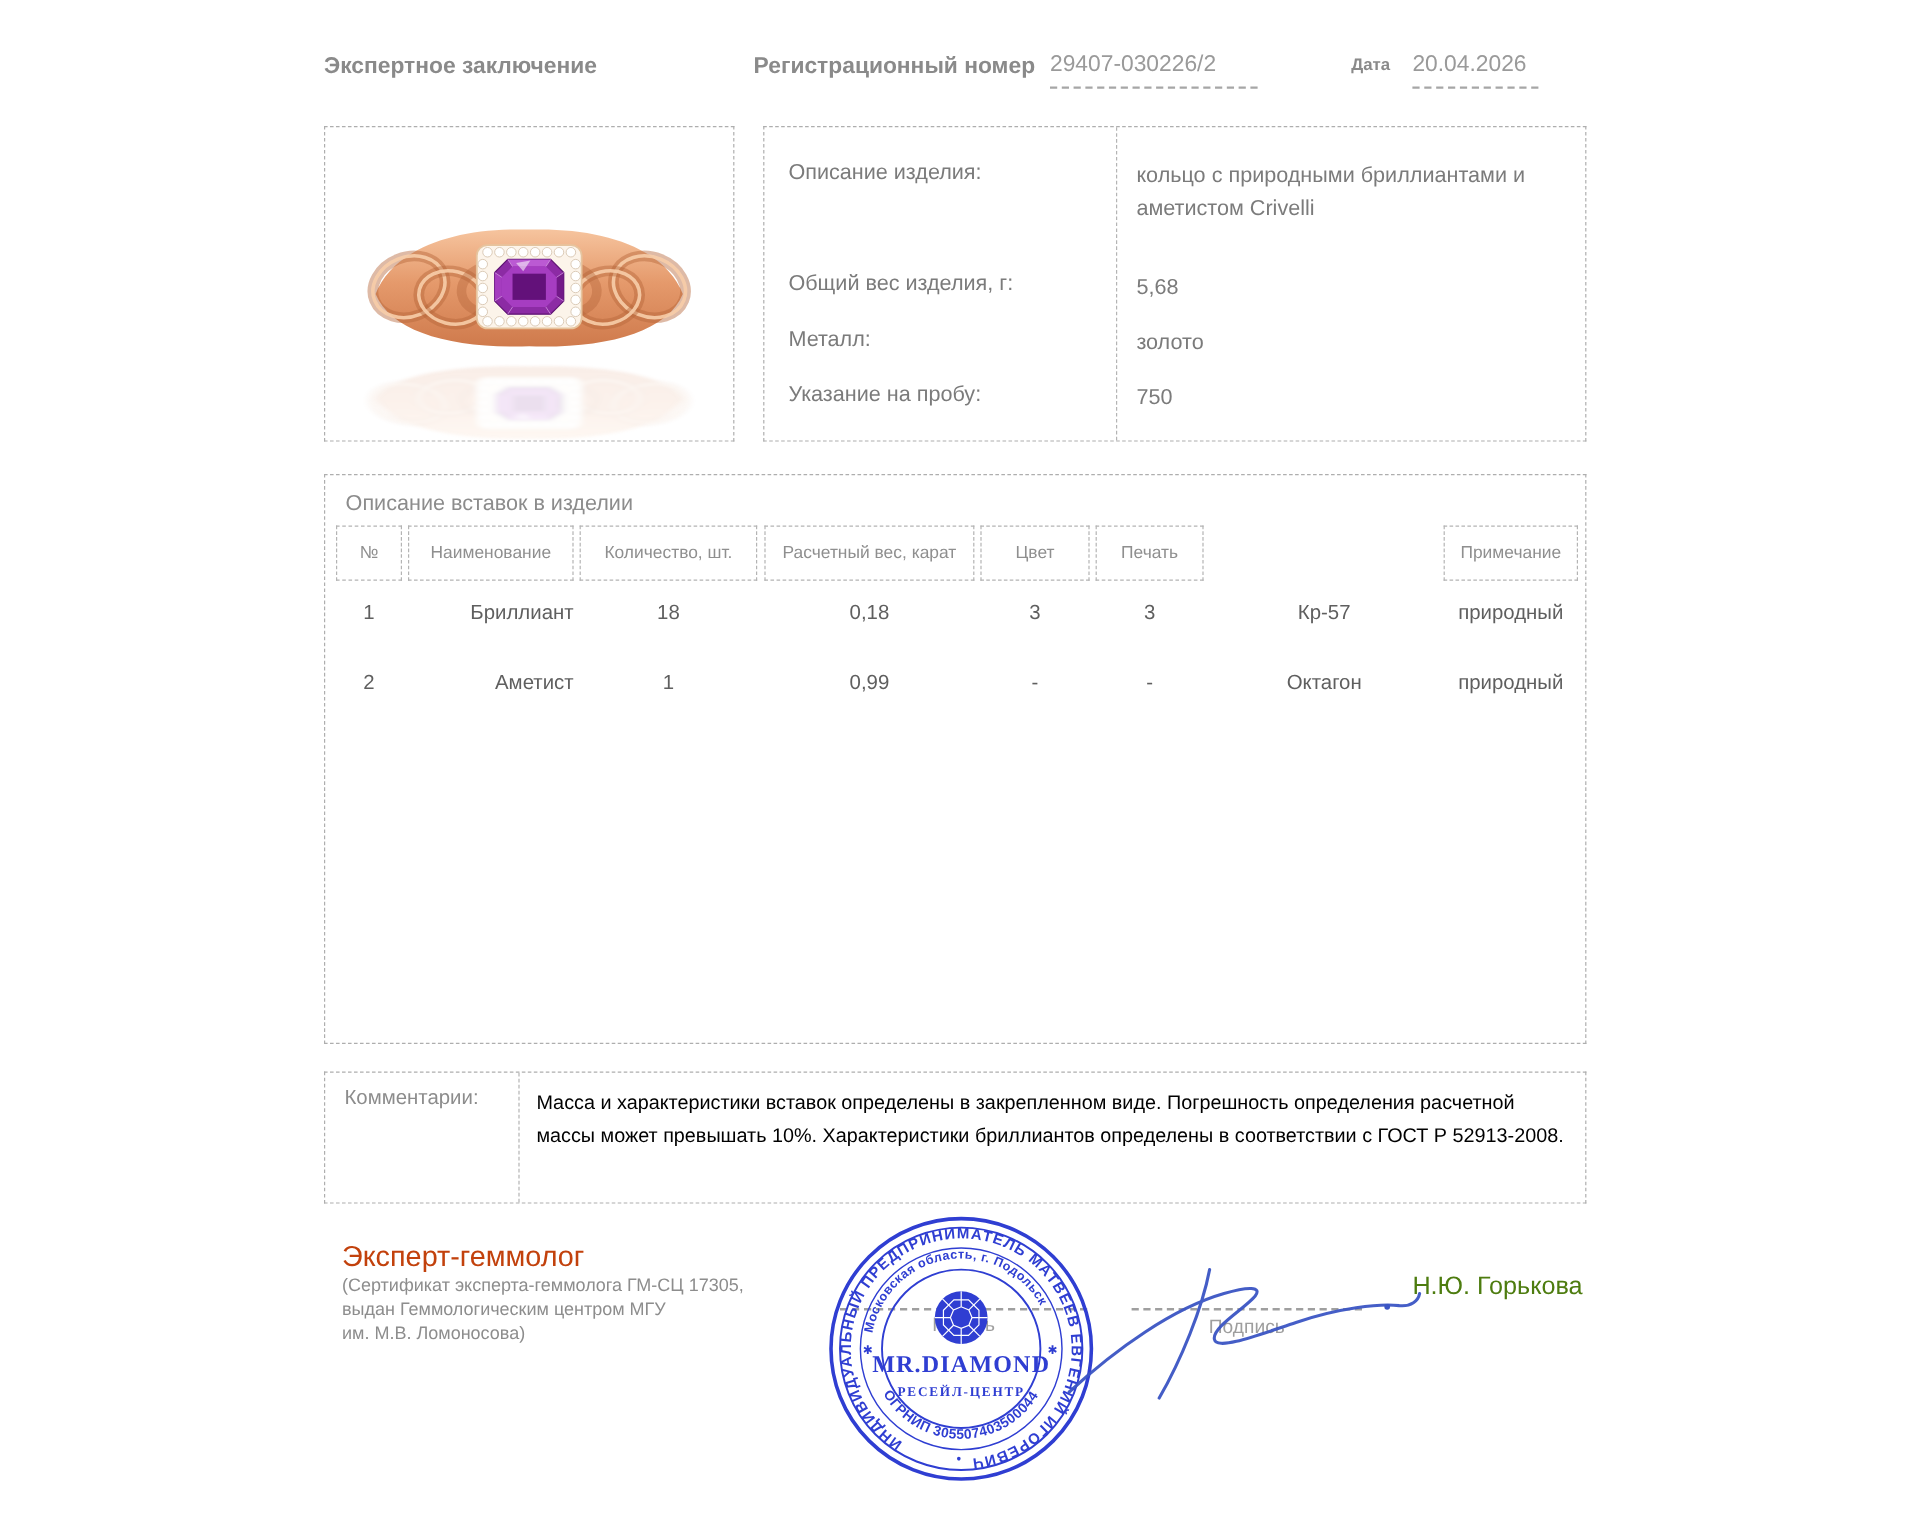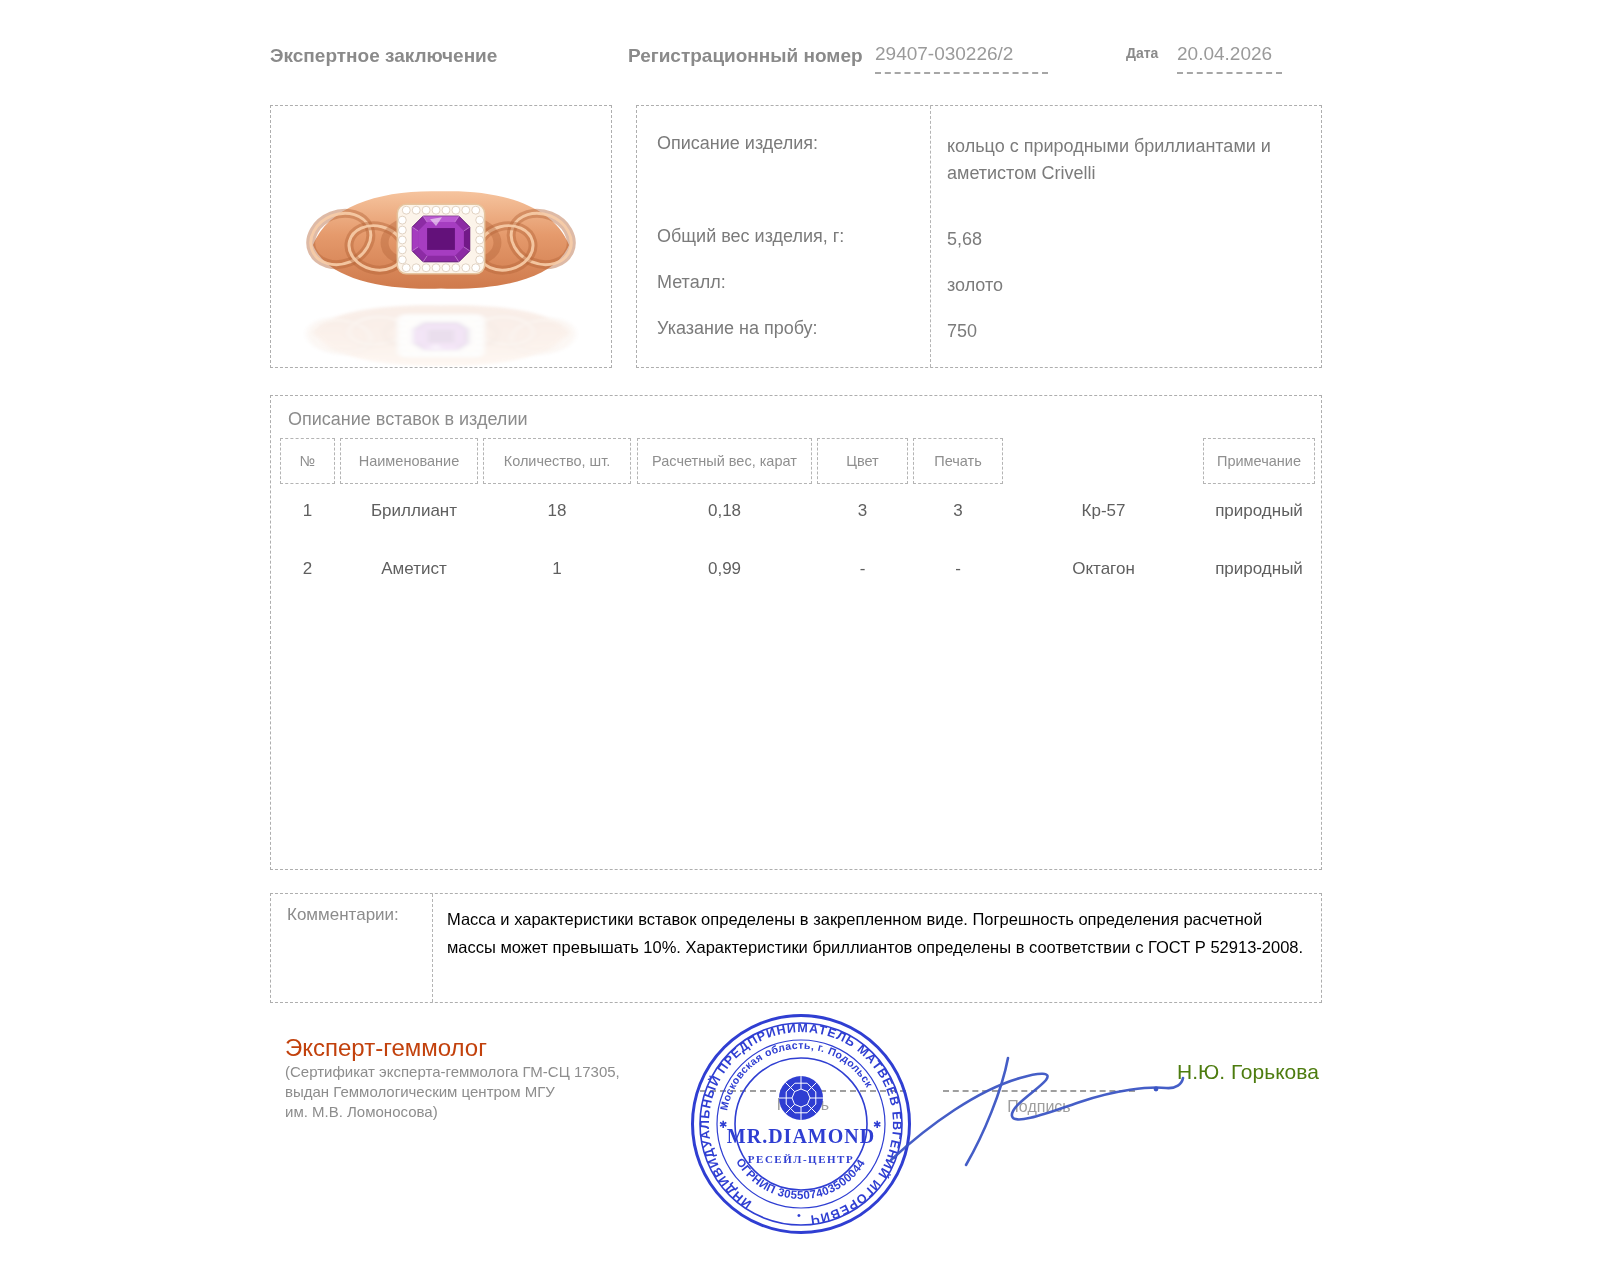--- a/index.html
+++ b/index.html
@@ -7,21 +7,21 @@
        font-family:"Liberation Sans",sans-serif;overflow:hidden;}
   .abs{position:absolute;}
   .b{font-weight:bold;}
   .dbox{position:absolute;border:1px dashed #aeaeae;box-sizing:border-box;}
   .lbl{color:#8a8a8a;}
   .val{color:#9a9a9a;}
   .dashline{border-bottom:2px dashed #a6a6a6;}
   .hcell{position:absolute;top:42px;height:46px;border:1px dashed #b4b4b4;box-sizing:border-box;
          display:flex;align-items:center;justify-content:center;font-size:14.5px;color:#8f8f8f;text-align:center;}
   .rcell{position:absolute;height:30px;line-height:30px;text-align:center;font-size:17px;color:#5f5f5f;}
-  .rcell.left{text-align:center;padding-left:10px;box-sizing:border-box;}
+  .rcell.left{text-align:right;padding-left:10px;box-sizing:border-box;}
   .desc-row-label{position:absolute;left:20px;font-size:18px;color:#7b7b7b;}
   .desc-row-value{position:absolute;left:310px;width:362px;font-size:18px;color:#7b7b7b;line-height:27px;}
   .fieldline{position:absolute;height:8px;border-bottom:2px dashed #9f9f9f;z-index:1;}
   .fieldlabel{position:absolute;text-align:center;font-size:16px;color:#9e9e9e;z-index:1;}
 </style>
 </head>
 <body>
 
 <div class="abs b lbl" style="left:270px;top:45px;font-size:19px">Экспертное заключение</div>
 <div class="abs b lbl" style="left:628px;top:45px;font-size:19px">Регистрационный номер</div>

